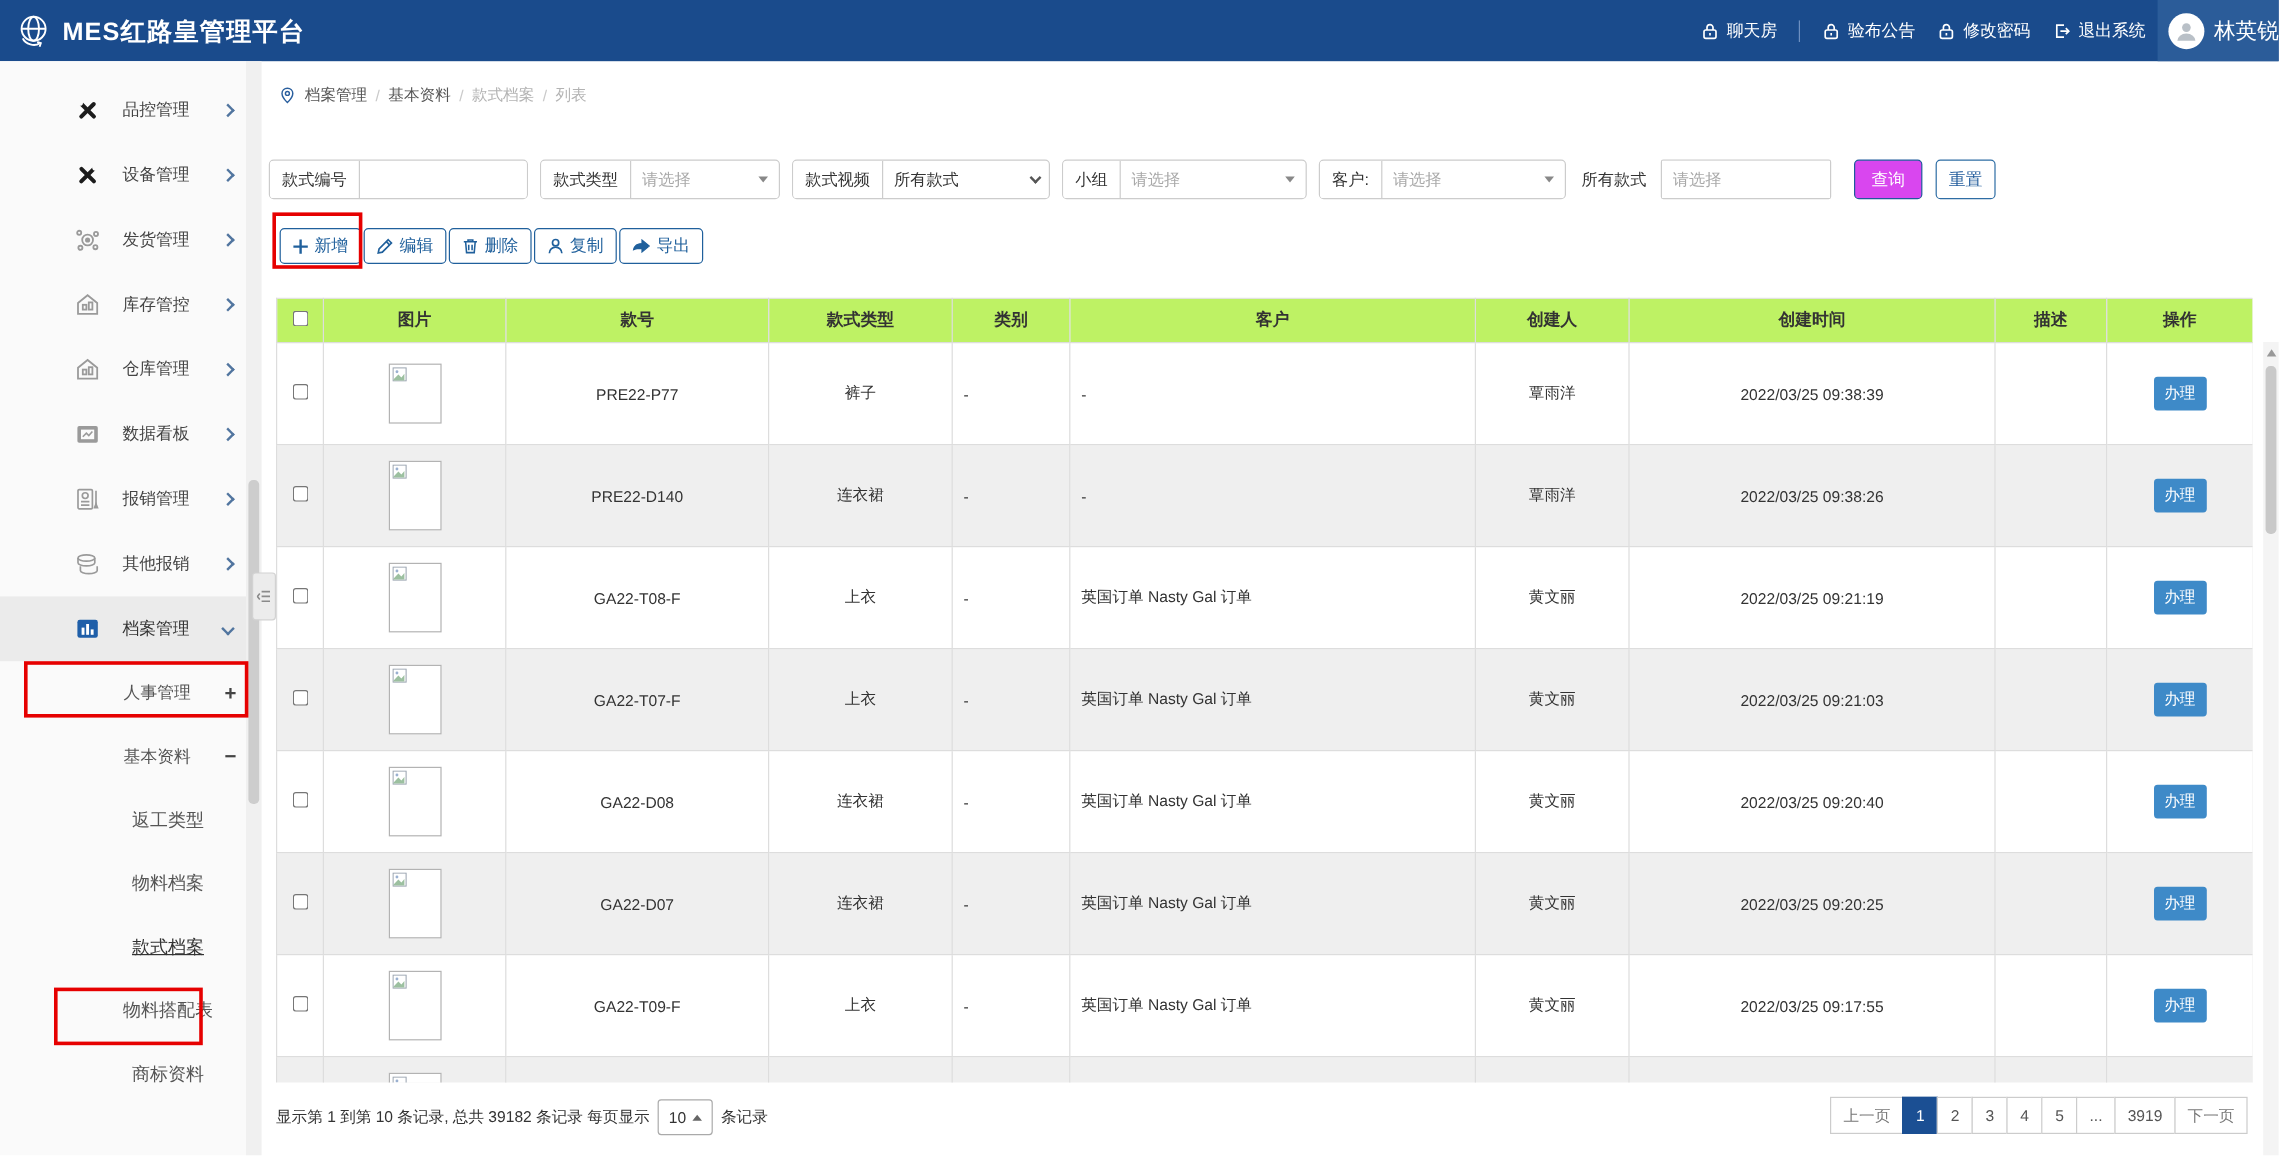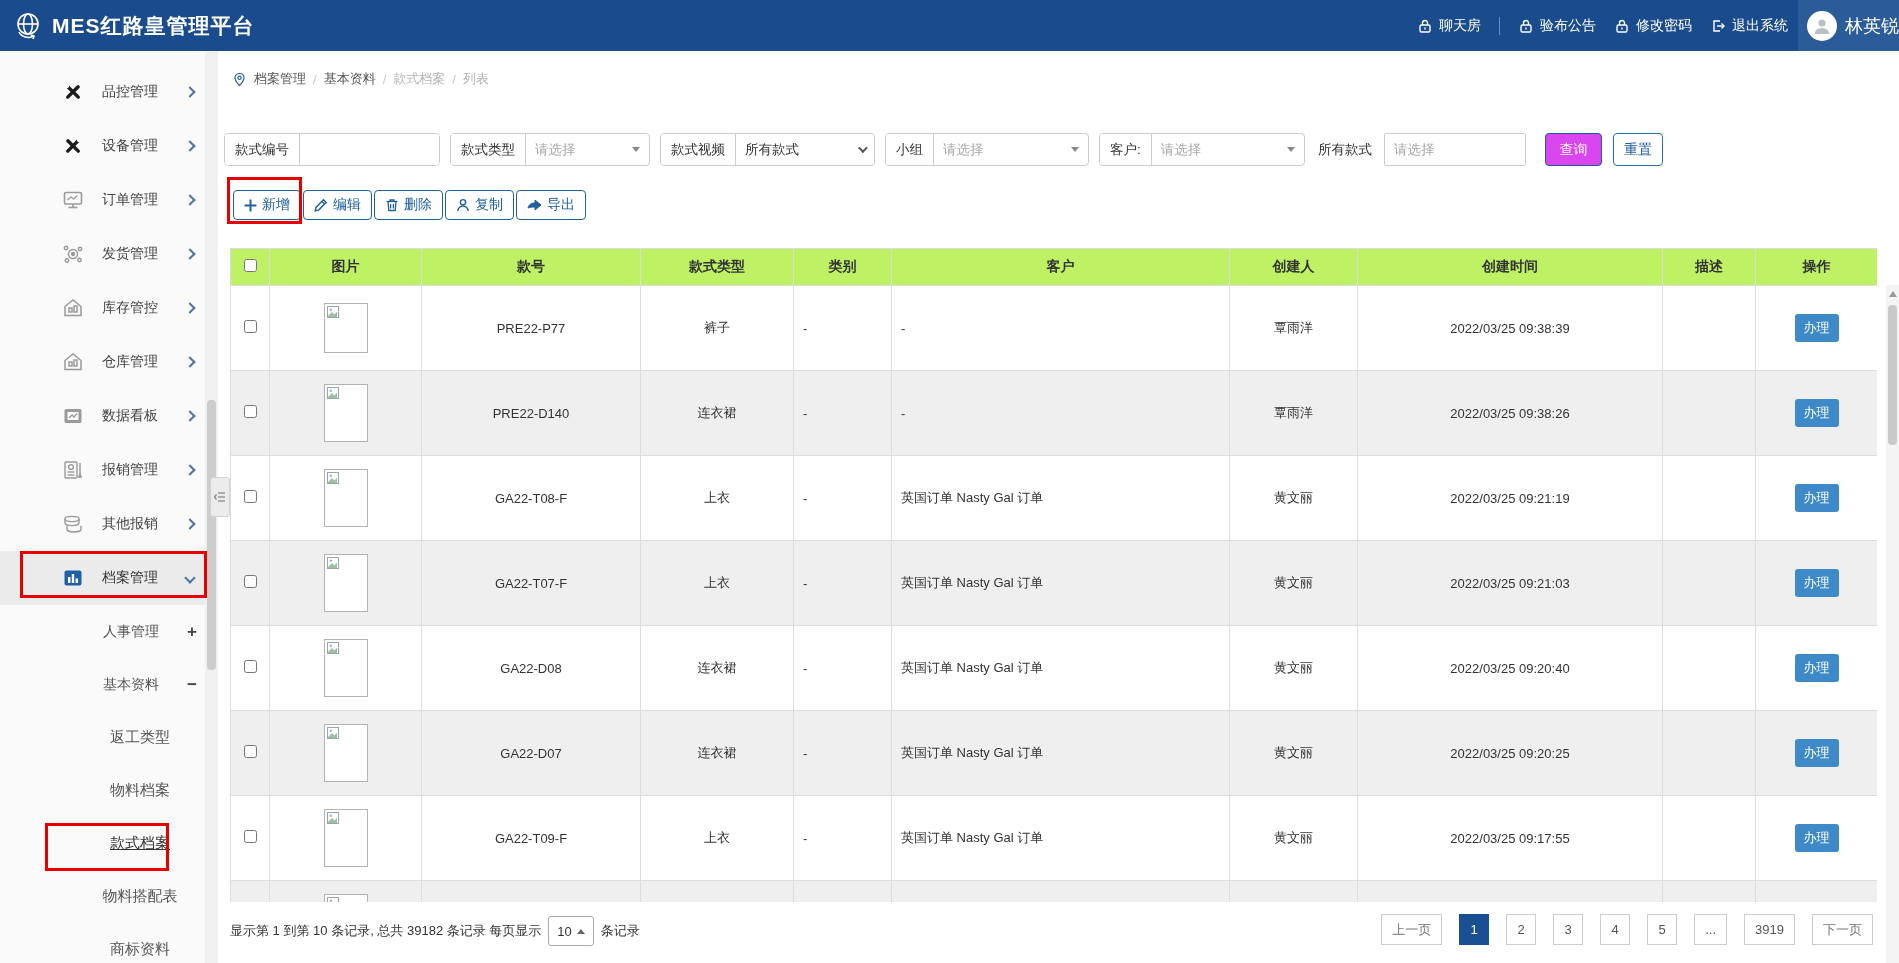--- a/index.html
+++ b/index.html
@@ -68,21 +68,21 @@
   .thumb { width:44px; height:58px; border:1px solid #b3b3b3; background:#fff; margin:0 auto; position:relative; }
   .thumb.short { height:50px; }
   .thumb svg { position:absolute; left:2px; top:2px; }
   .handle-btn { background:#3e8ac8; color:#fff; border:none; border-radius:3px; padding:5px 9px; font-size:13px; cursor:pointer; }
   .cbox { width:13px; height:13px; }
 
   
   .footer-info { position:absolute; left:230px; top:916px; height:30px; display:flex; align-items:center; gap:7px; font-size:13px; color:#333; }
   .psize { border:1px solid #aaa; border-radius:3px; height:30px; display:flex; align-items:center; gap:5px; padding:0 8px; cursor:pointer; }
   .psize .up { width:0; height:0; border-left:4px solid transparent; border-right:4px solid transparent; border-bottom:5px solid #666; }
-  .pagination { position:absolute; top:914px; right:26px; display:flex;gap:18px; }
+  .pagination { position:absolute; top:914px; right:26px; display:flex; }
   .page-btn { min-width:30px; height:31px; border:1px solid #ccc; background:#fff; color:#555; display:flex; align-items:center; justify-content:center; padding:0 10px; margin-left:-1px; font-size:13px; cursor:pointer; }
   .page-btn.active { background:#1b4f93; border-color:#1b4f93; color:#fff; }
   .page-btn.words { color:#777; }
 
   
   .page-scroll { position:absolute; left:1886px; top:285px; width:13px; height:678px; background:#f4f4f4; }
   .ps-arrow { position:absolute; left:1889px; top:291px; width:0; height:0; border-left:4px solid transparent; border-right:4px solid transparent; border-bottom:6px solid #999; }
   .ps-thumb { position:absolute; left:1888px; top:305px; width:9px; height:140px; background:#c9c9c9; border-radius:4px; }
   .anno { position:absolute; border:3px solid #e60000; pointer-events:none; z-index:50; }
 </style>
@@ -161,30 +161,20 @@
     <div class="side-item">
       <svg width="22" height="22" viewBox="0 0 22 22" fill="#1c1c1c">
         <rect x="2" y="9.2" width="18" height="3.4" rx="1.6" transform="rotate(45 11 11)"></rect>
         <rect x="2" y="9.2" width="18" height="3.4" rx="1.6" transform="rotate(-45 11 11)"></rect>
         <circle cx="17.4" cy="4.6" r="2.6" fill="#fafafa"></circle>
       </svg>
       <span class="lbl">设备管理</span>
       <span class="chev"></span>
     </div>
     <div class="side-item">
-      <svg width="22" height="22" viewBox="0 0 22 22" fill="none" stroke="#9a9a9a" stroke-width="1.6">
-        <rect x="2.5" y="3.5" width="17" height="11.5" rx="1.5"></rect>
-        <path d="M5.5 11 l3.5-3 2.5 2 4-3.5" stroke-width="1.3"></path>
-        <line x1="11" y1="15" x2="11" y2="18"></line>
-          <line x1="6.5" y1="18.5" x2="15.5" y2="18.5"></line>
-      </svg>
-      <span class="lbl">订单管理</span>
-      <span class="chev"></span>
-    </div>
-    <div class="side-item">
       <svg width="22" height="22" viewBox="0 0 22 22" fill="none" stroke="#9a9a9a" stroke-width="1.5">
         <circle cx="11" cy="11" r="4.5"></circle>
           <circle cx="11" cy="11" r="1.4" fill="#9a9a9a"></circle>
         <circle cx="4" cy="5" r="1.7"></circle>
           <circle cx="18" cy="6" r="1.7"></circle>
           <circle cx="5" cy="17.5" r="1.7"></circle>
           <circle cx="17.5" cy="17" r="1.7"></circle>
       </svg>
       <span class="lbl">发货管理</span>
       <span class="chev"></span>

